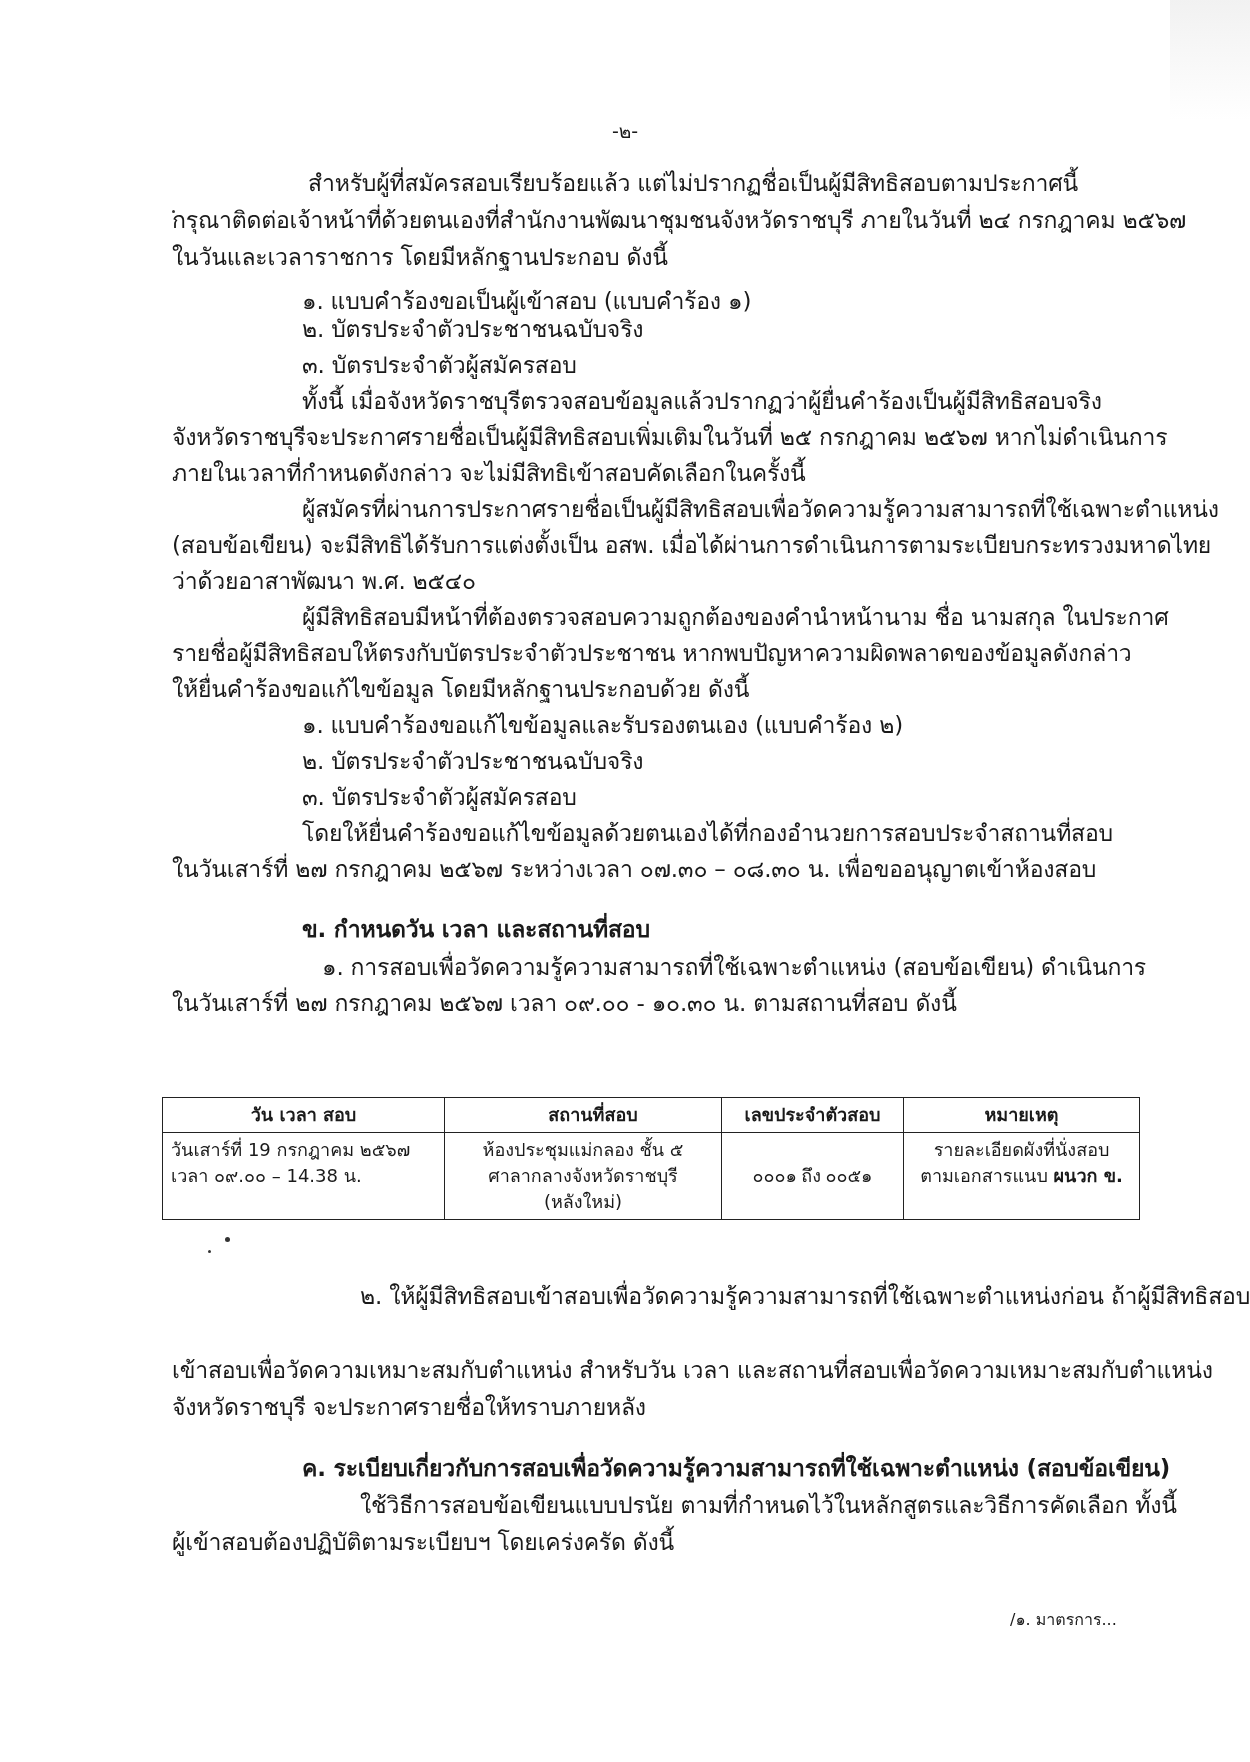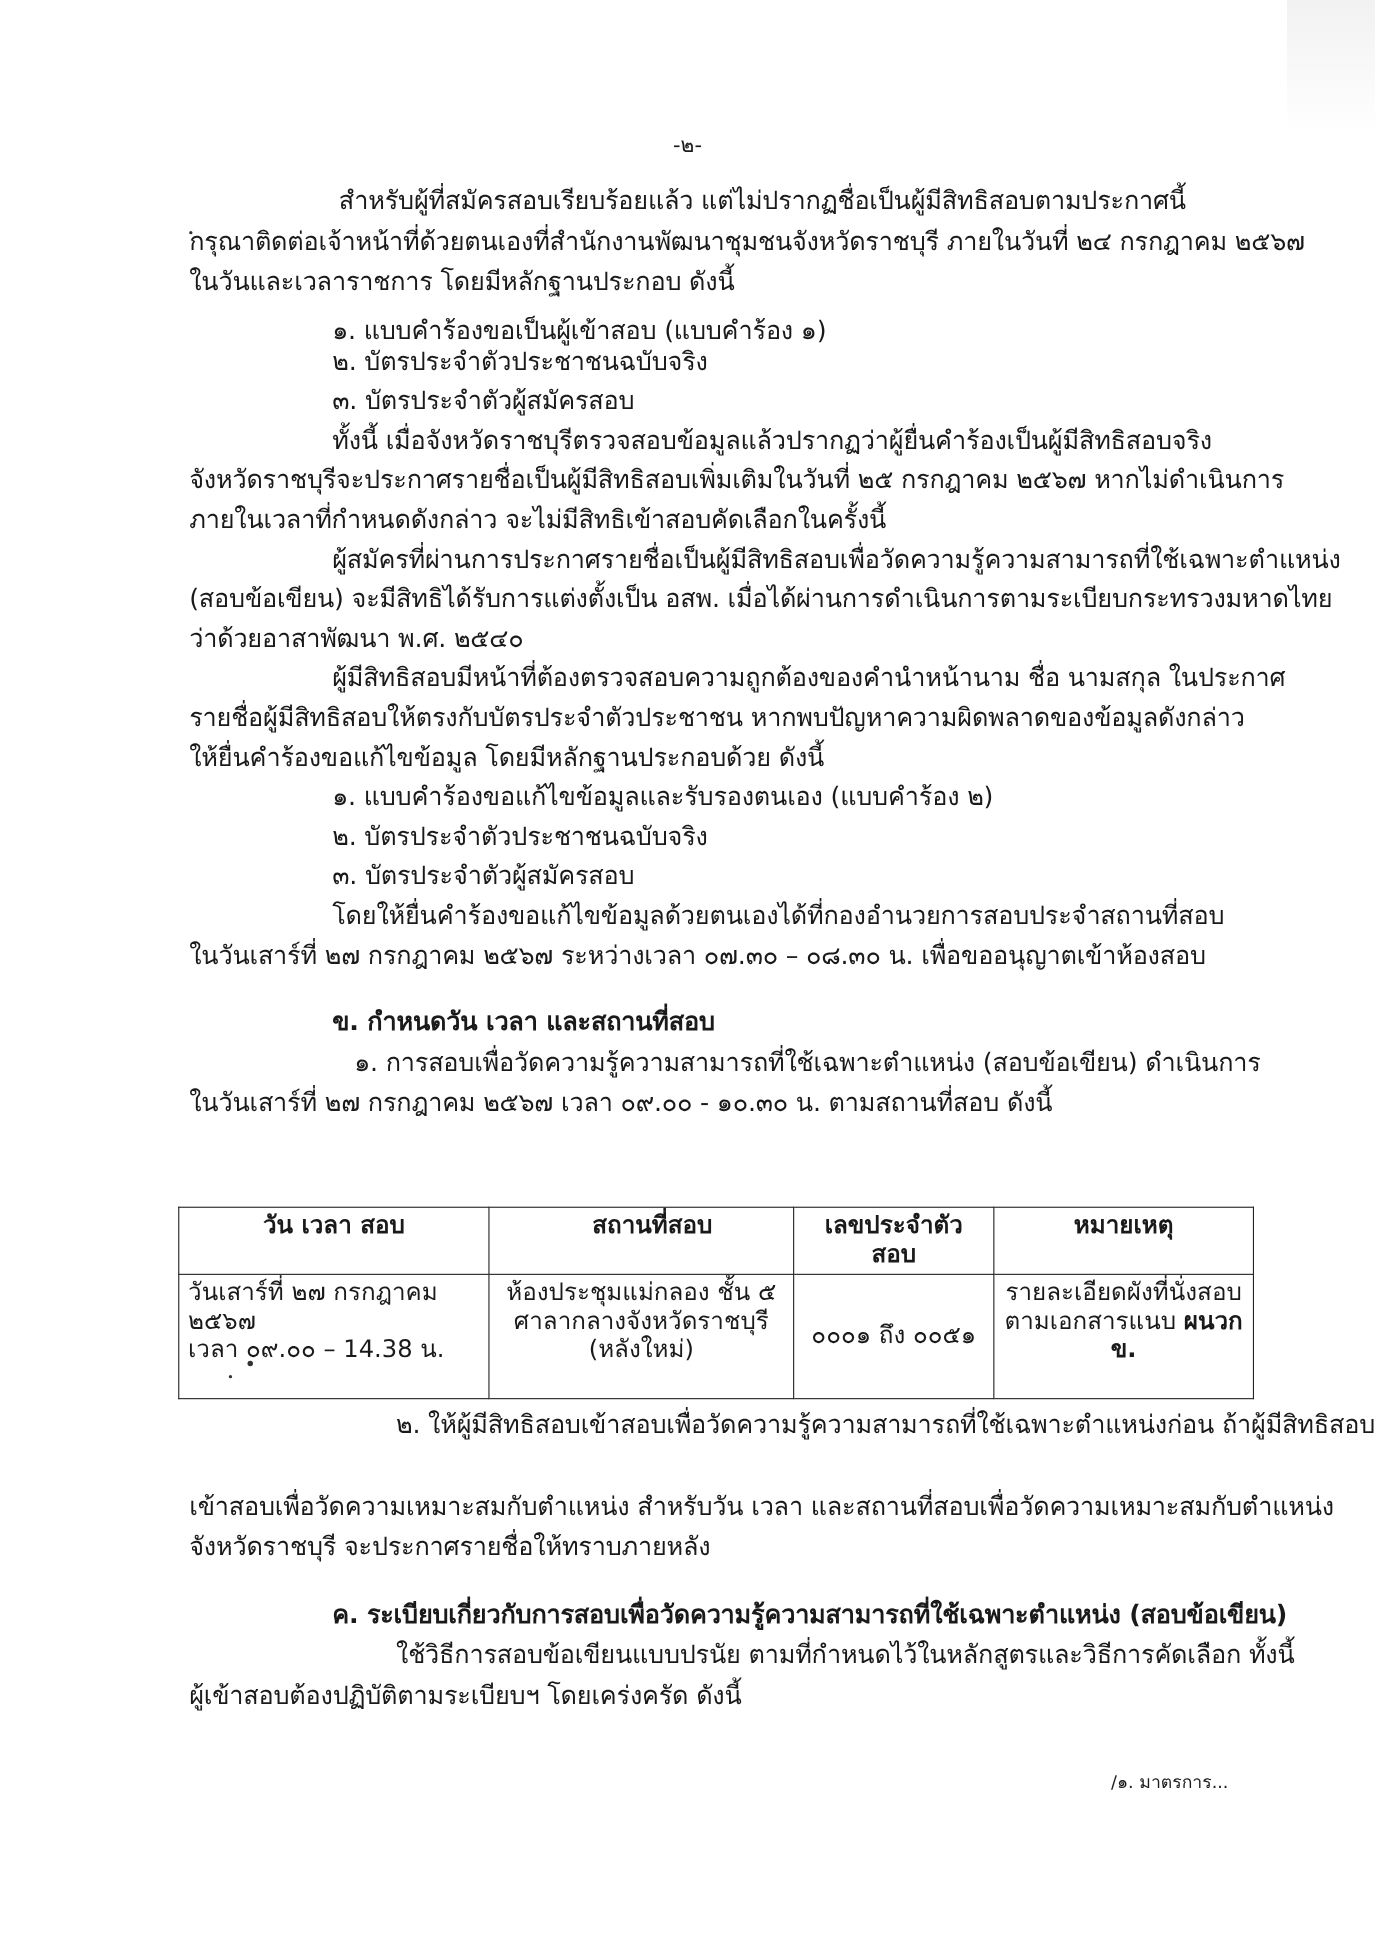--- a/index.html
+++ b/index.html
@@ -43,35 +43,35 @@
     top: 1607px;
     left: 1010px;
     font-size: 16px;
   }
   table.exam-table {
     position: absolute;
     left: 162px;
     top: 1097px;
     width: 978px;
     border-collapse: collapse;
-    font-size: 22px;
+    font-size: 18px;
     line-height: 26px;
   }
   table.exam-table th, table.exam-table td {
     border: 1.5px solid #222;
     padding: 4px 8px;
     vertical-align: top;
     text-align: center;
   }
   table.exam-table th {
     font-weight: bold;
     height: 26px;
   }
   table.exam-table td.col-date { text-align: left; }
-  table.exam-table td.col-id { vertical-align: middle; }
+  table.exam-table td.col-id { vertical-align: middle; font-family: Liberation Serif, serif; }
   .speck {
     position: absolute;
     background: #333;
     border-radius: 50%;
   }
   .scan-smudge {
     position: absolute;
     right: 0; top: 0;
     width: 80px; height: 120px;
     background: linear-gradient(180deg, rgba(200,200,200,0.25), rgba(255,255,255,0));
@@ -121,21 +121,21 @@
       <tr>
         <th style="width:265px;">วัน เวลา สอบ</th>
         <th style="width:240px;padding-left:28px;">สถานที่สอบ</th>
         <th style="width:165px;">เลขประจำตัวสอบ</th>
         <th>หมายเหตุ</th>
       </tr>
     </thead>
     <tbody>
       <tr>
         <td class="col-date">
-          <div>วันเสาร์ที่ ๒๗ กรกฎาคม ๒๕๖๗</div>
+          <div>วันเสาร์ที่ 19 กรกฎาคม ๒๕๖๗</div>
           <div>เวลา ๐๙.๐๐ – 14.38 น.</div>
           <div style="height:26px;"></div>
         </td>
         <td>
           <div>ห้องประชุมแม่กลอง ชั้น ๕</div>
           <div>ศาลากลางจังหวัดราชบุรี</div>
           <div>(หลังใหม่)</div>
         </td>
         <td class="col-id">๐๐๐๑ ถึง ๐๐๕๑</td>
         <td>

